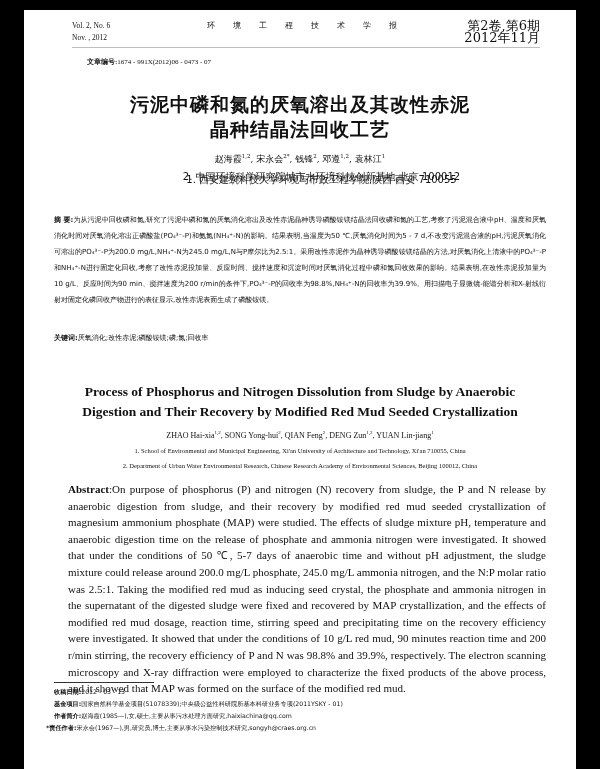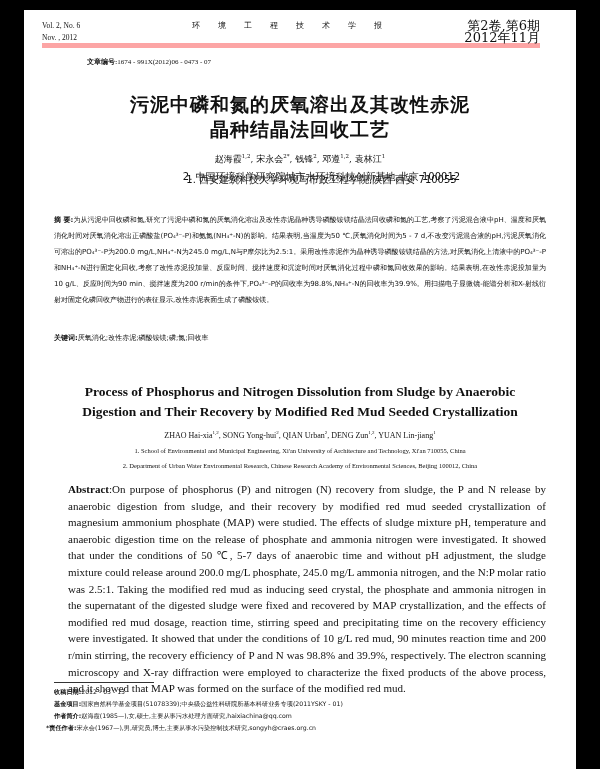--- a/index.html
+++ b/index.html
@@ -1,20 +1,20 @@
 <!DOCTYPE html>
 <html><head>
 <meta charset="utf-8">
 <style>
   * { box-sizing: border-box; margin: 0; padding: 0; }
   html, body { width: 600px; height: 769px; background: #000; overflow: hidden; }
   body { position: relative; font-family: "DejaVu Serif", "Liberation Serif", serif; color: #111; }
   .page { position: absolute; left: 24px; top: 10px; width: 552px; height: 759px; background: #fff; }
 
-  .hdr { position: absolute; left: 18px; right: 36px; top: 8px; height: 30px; border-bottom: 5px solid #fca5a5; }
+  .hdr { position: absolute; left: 48px; right: 36px; top: 8px; height: 30px; border-bottom: 1px solid #fca5a5; }
   .hdr .l { position: absolute; left: 0; top: 2px; font-size: 7.5px; line-height: 12px; font-family: "Liberation Serif", serif; }
   .hdr .c { position: absolute; left: 0; right: 0; top: 2px; text-align: center; font-size: 7.5px; line-height: 12px; font-family: "Liberation Serif", serif; }
   .hdr .c .cn { letter-spacing: 8px; font-size: 8px; }
   .hdr .r { position: absolute; right: 0; top: 2px; text-align: right; font-size: 13px; line-height: 12px; }
 
   .artno { position: absolute; left: 30px; top: 47px; font-size: 7px; font-family: "Liberation Serif", serif; margin-left: 33px; }
   .artno b { font-weight: bold; }
 
   .cn-title { position: absolute; left: 0; right: 0; top: 82px; text-align: center; font-size: 19px; line-height: 25px; font-weight: bold; font-family: "DejaVu Sans", sans-serif; letter-spacing: 1px; }
   .cn-authors { position: absolute; left: 0; right: 0; top: 143px; text-align: center; font-size: 9px; font-family: "DejaVu Serif", serif; }
@@ -95,21 +95,21 @@
     <b>关键词:</b><span>厌氧消化;改性赤泥;磷酸铵镁;磷;氮;回收率</span>
   </div>
 
   <div class="en-title">
     <div>Process of Phosphorus and Nitrogen Dissolution from Sludge by Anaerobic</div>
     <div>Digestion and Their Recovery by Modified Red Mud Seeded Crystallization</div>
   </div>
   <div class="en-authors">
     <span>ZHAO Hai-xia</span><sup>1,2</sup>,
     <span>SONG Yong-hui</span><sup>2</sup>,
-    <span>QIAN Urban</span><sup>2</sup>,
+    <span>QIAN Feng</span><sup>2</sup>,
     <span>DENG Zun</span><sup>1,2</sup>,
     <span>YUAN Lin-jiang</span><sup>1</sup>
   </div>
   <div class="en-aff a1">1. School of Environmental and Municipal Engineering, Xi'an University of Architecture and Technology, Xi'an 710055, China</div>
   <div class="en-aff a2">2. Department of Urban Water Environmental Research, Chinese Research Academy of Environmental Sciences, Beijing 100012, China</div>
 
   <div class="en-abs">
     <b>Abstract</b><span>:On purpose of phosphorus (P) and nitrogen (N) recovery from sludge, the P and N release by anaerobic digestion from sludge, and their recovery by modified red mud seeded crystallization of magnesium ammonium phosphate (MAP) were studied. The effects of sludge mixture pH, temperature and anaerobic digestion time on the release of phosphate and ammonia nitrogen were investigated. It showed that under the conditions of 50 ℃, 5-7 days of anaerobic time and without pH adjustment, the sludge mixture could release around 200.0 mg/L phosphate, 245.0 mg/L ammonia nitrogen, and the N:P molar ratio was 2.5:1. Taking the modified red mud as inducing seed crystal, the phosphate and ammonia nitrogen in the supernatant of the digested sludge were fixed and recovered by MAP crystallization, and the effects of modified red mud dosage, reaction time, stirring speed and precipitating time on the recovery efficiency were investigated. It showed that under the conditions of 10 g/L red mud, 90 minutes reaction time and 200 r/min stirring, the recovery efficiency of P and N was 98.8% and 39.9%, respectively. The electron scanning microscopy and X-ray diffraction were employed to characterize the fixed products of the above process, and it showed that MAP was formed on the surface of the modified red mud.</span>
   </div>
 

